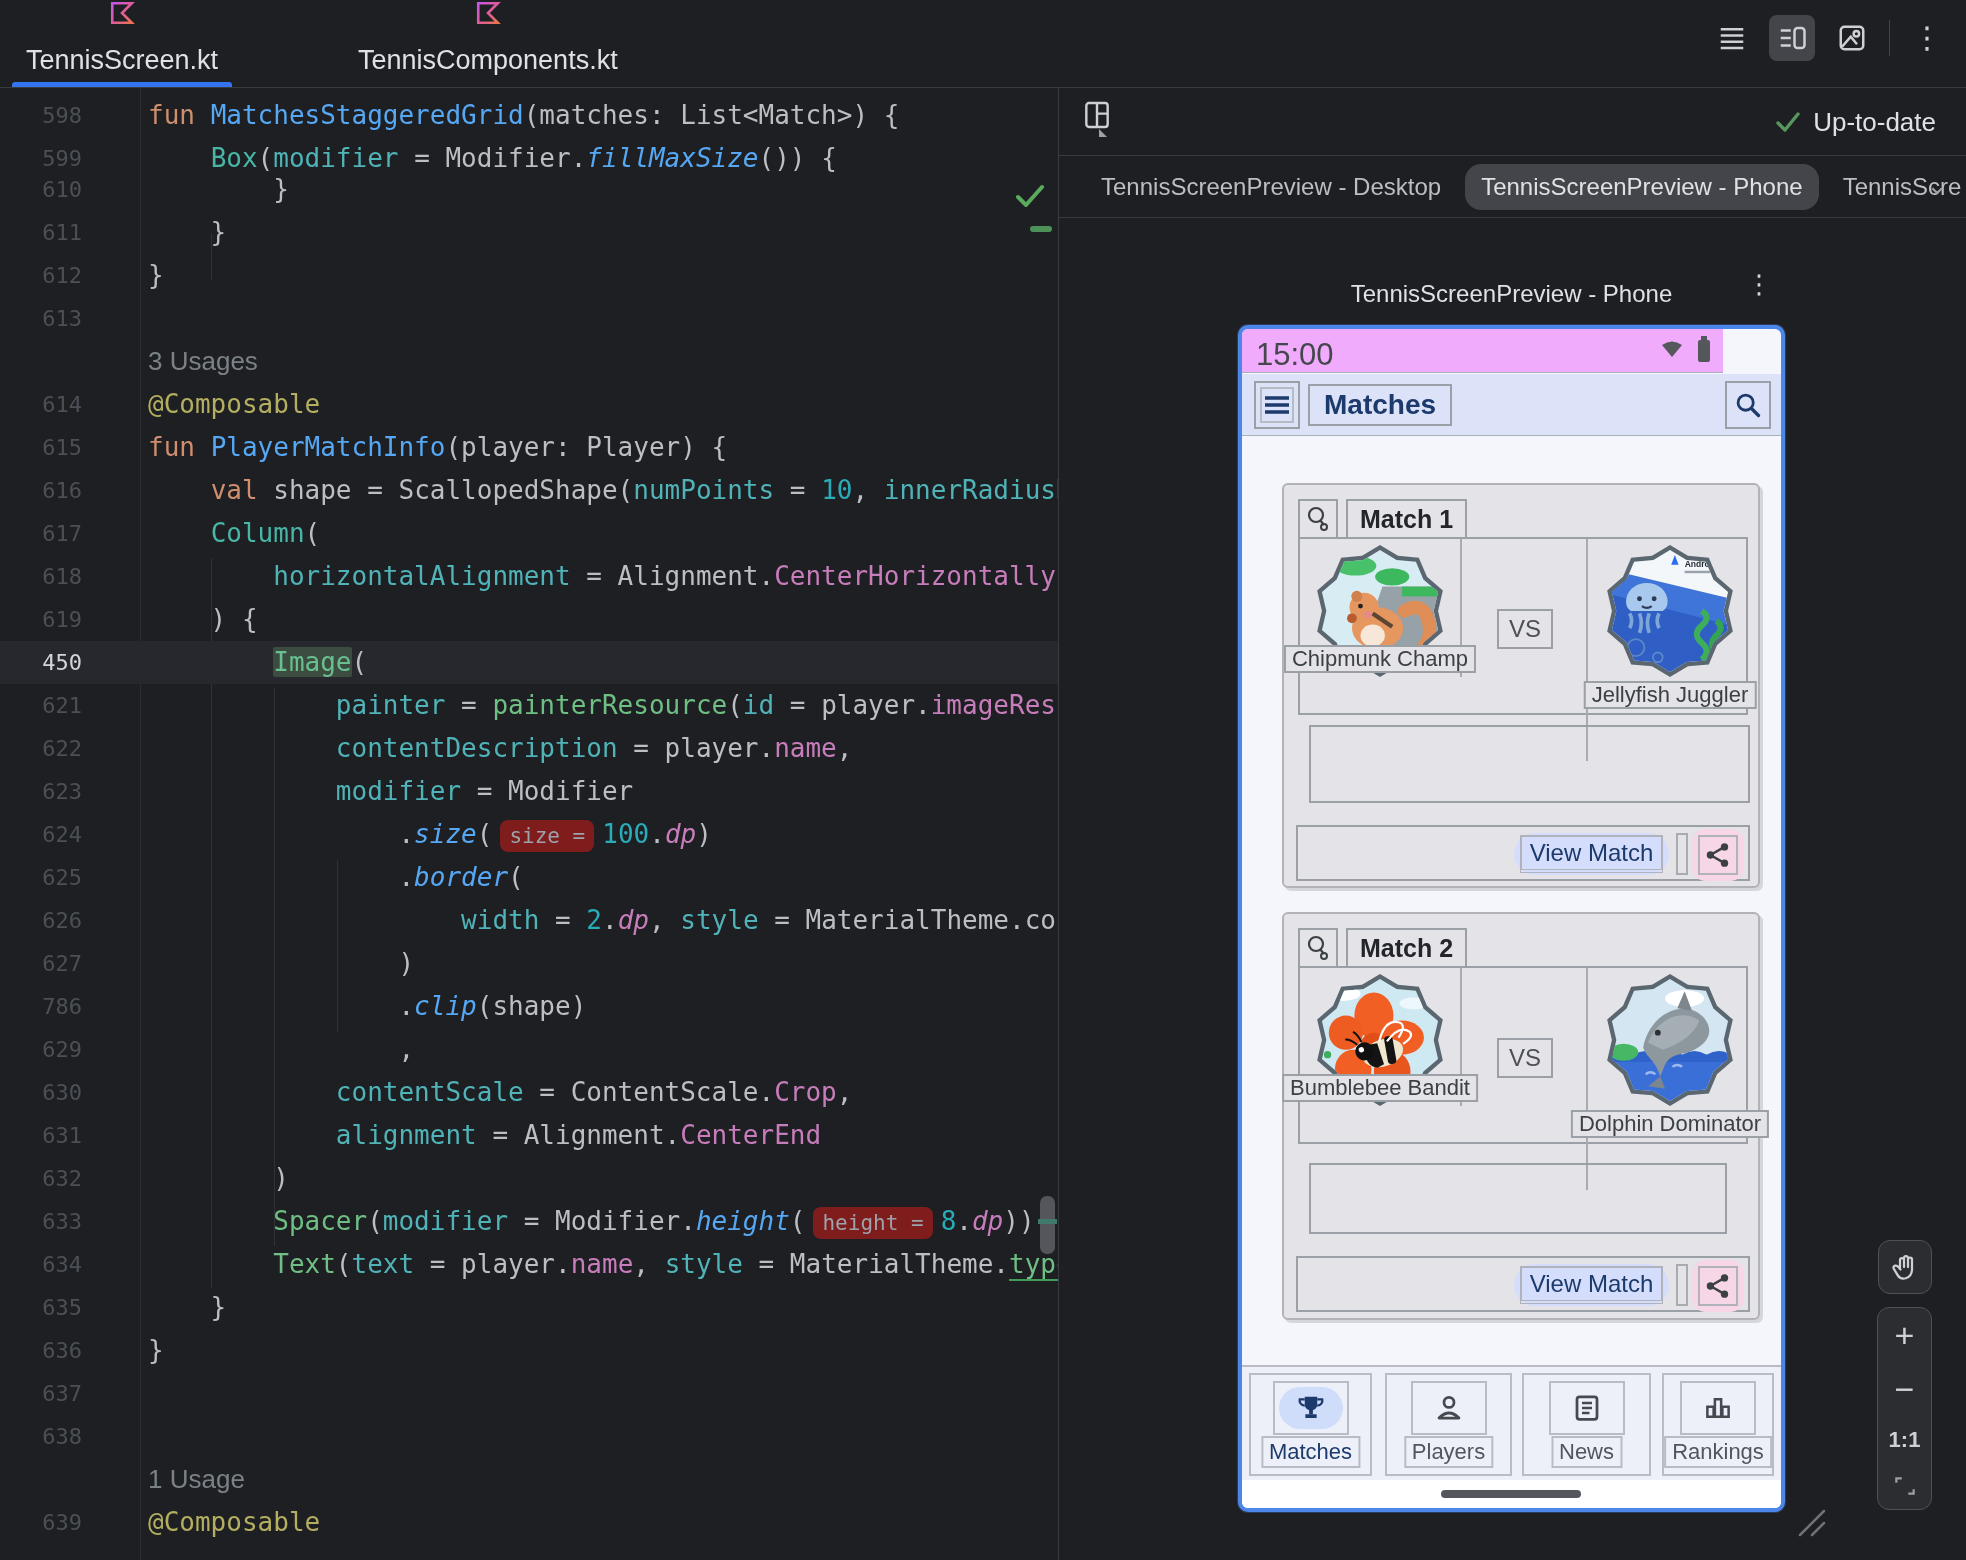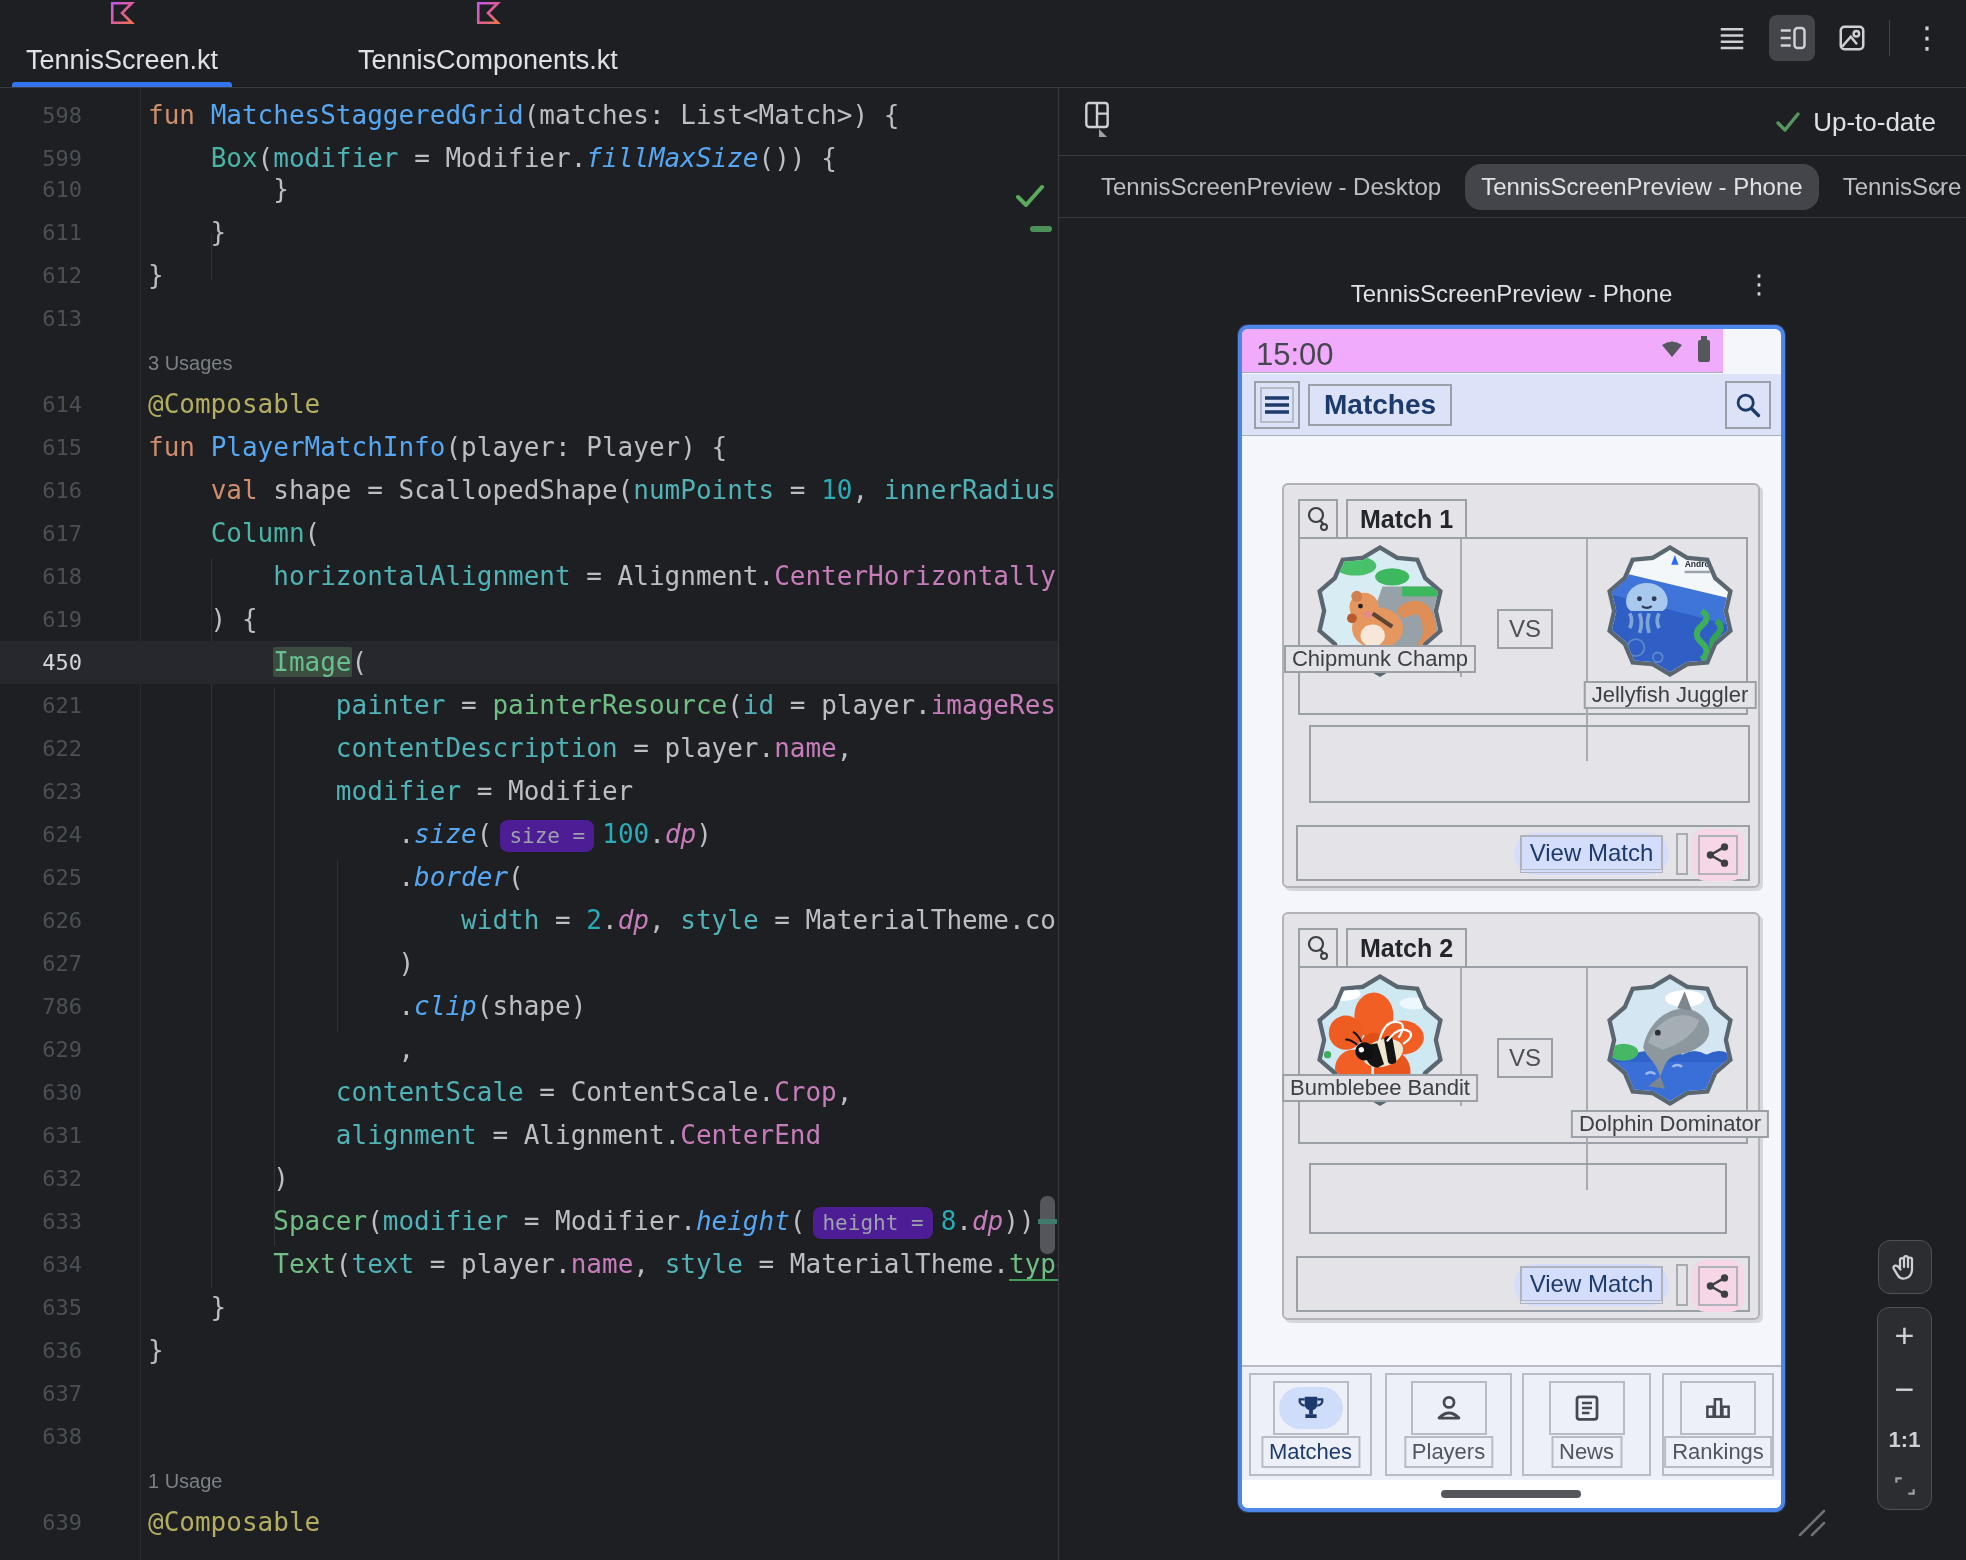--- a/index.html
+++ b/index.html
@@ -31,24 +31,24 @@
   .crow.fold { margin-top:-12px; }
   .crow.cur { background:#26282e; }
   .gnum { width:82px; flex:0 0 82px; text-align:right; color:#4b5056;
     font-size:22px; line-height:43px; }
   .crow.cur .gnum { color:#d2d5db; }
   .ctext { margin-left:66px; }
   .tk-k{color:#cf8e6d} .tk-f{color:#56a8f5} .tk-c{color:#48b6a7} .tk-g{color:#6fbf84}
   .tk-a{color:#4fb3b8} .tk-n{color:#2aacb8} .tk-p{color:#c77dbb}
   .tk-pi{color:#c77dbb;font-style:italic} .tk-e{color:#56a8f5;font-style:italic}
   .tk-d{color:#bcbec4} .tk-y{color:#b3ae60}
-  .tk-u{color:#7a8187;font-family:"Liberation Sans",sans-serif;font-size:20px}
+  .tk-u{color:#7a8187;font-family:"Liberation Sans",sans-serif;font-size:26px}
   .tk-chl{color:#68c091;background:#3d4c41;border-radius:2px}
   .tk-gu{color:#6fbf84;border-bottom:2px solid #3f9d58}
-  .tk-inlay{display:inline-block;background:#4c1d95;color:#9da2ab;border-radius:8px;
+  .tk-inlay{display:inline-block;background:#7f1d1d;color:#9da2ab;border-radius:8px;
     padding:0 9px;margin:0 8px;font-size:21px;line-height:32px;vertical-align:middle}
   .iguide { position:absolute; width:1px; background:#2f3237; }
   #gutter-sep { position:absolute; left:140px; top:0; bottom:0; width:1px; background:#2b2d31; }
   #insp-dash { position:absolute; left:1030px; top:138px; width:22px; height:6px;
     background:#4c9158; border-radius:3px; }
   #scroll-thumb { position:absolute; left:1040px; top:1108px; width:15px; height:58px;
     background:#54565b; border-radius:7px; }
   #scroll-tick { position:absolute; left:1038px; top:1131px; width:19px; height:5px;
     background:#3f7a6e; }
 

